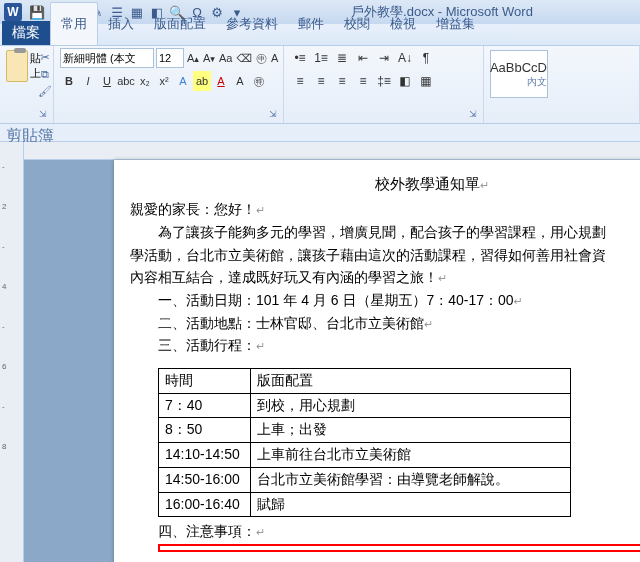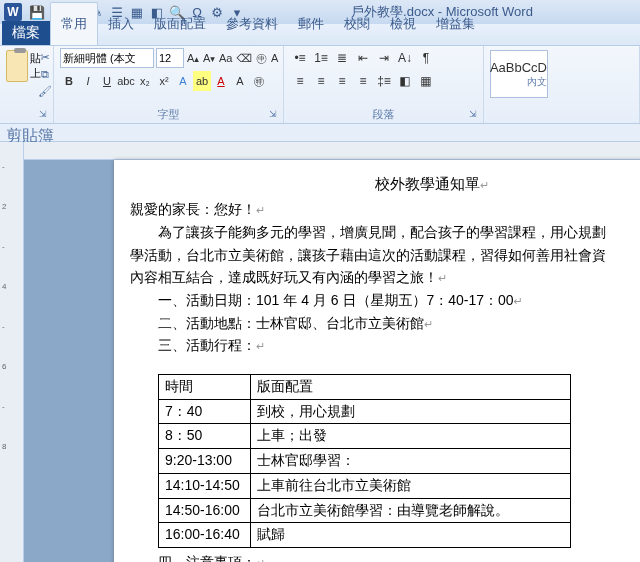--- a/index.html
+++ b/index.html
@@ -38,21 +38,21 @@
 .style-prev .nm{color:#5a7aa8;font-size:10px;margin-top:0}
 .clip-status{height:18px;background:#e6eef9;border-bottom:1px solid #b7cde8;font-size:16px;color:#5a7aa8;padding:2px 6px}
 .doc-area{display:flex;height:420px;background:#8ca8c8}
 .vruler{width:24px;background:#e9eef5;border-right:1px solid #b7cde8;position:relative}
 .page-wrap{flex:1;overflow:hidden;position:relative}
 .hruler{height:18px;background:#e9eef5;border-bottom:1px solid #b7cde8}
 .page{background:#fff;box-shadow:0 0 4px rgba(0,0,0,.3);margin:0 0 0 90px;width:640px;padding:12px 20px 12px 16px;font-size:14px;line-height:1.55;color:#000;font-family:"PMingLiU","MingLiU",serif}
 .doc-title{text-align:center;font-size:15px;margin-bottom:4px}
 .para-text{margin-bottom:1px}
 .indent{text-indent:2em}
-table.sched{border-collapse:collapse;margin-left:2em;margin-top:17px;margin-bottom:4px}
+table.sched{border-collapse:collapse;margin-left:2em;margin-top:11px;margin-bottom:4px}
 table.sched td{border:1px solid #000;padding:1px 6px;font-size:14px}
 table.sched td:first-child{width:92px}
 table.sched td:last-child{width:320px}
 .highlight-box{border:2px solid #ff0000;margin-left:2em;padding:2px 4px}
 .marker{color:#999;font-size:11px}
 .tick{position:absolute;left:2px;font-size:8px;color:#666}
 .expand-arrow{width:12px;height:12px;font-size:9px;color:#5a7aa8;cursor:pointer;position:absolute;bottom:2px;right:2px}
 </style>
 </head>
 <body>
@@ -126,21 +126,20 @@
       <div class="fbtn">x₂</div>
       <div class="fbtn">x²</div>
       <div class="fbtn" style="color:#3b82d6">A</div>
       <div class="fbtn" style="background:#ffff80">ab</div>
       <div class="fbtn" style="color:#c00">
           <u>A</u>
         </div>
       <div class="fbtn">A</div>
       <div class="fbtn">㊕</div>
     </div>
-    <div class="rgroup-label">字型</div>
     <div class="expand-arrow">⇲</div>
   </div>
 
   <div class="rgroup para-group">
     <div class="para-row">
       <div class="pbtn">•≡</div>
       <div class="pbtn">1≡</div>
       <div class="pbtn">≣</div>
       <div class="pbtn">⇤</div>
       <div class="pbtn">⇥</div>
@@ -149,21 +148,20 @@
     </div>
     <div class="para-row">
       <div class="pbtn">≡</div>
       <div class="pbtn">≡</div>
       <div class="pbtn">≡</div>
       <div class="pbtn">≡</div>
       <div class="pbtn">‡≡</div>
       <div class="pbtn">◧</div>
       <div class="pbtn">▦</div>
     </div>
-    <div class="rgroup-label">段落</div>
     <div class="expand-arrow">⇲</div>
   </div>
 
   <div class="rgroup styles-group">
     <div class="style-prev">
       <div class="smp">AaBbCcD</div>
       <div class="nm">內文</div>
     </div>
   </div>
 </div>
@@ -200,24 +198,20 @@
             </tr>
         <tr>
               <td>7：40</td>
               <td>到校，用心規劃</td>
             </tr>
         <tr>
               <td>8：50</td>
               <td>上車；出發</td>
             </tr>
         <tr>
-              <td>9:20-13:00</td>
-              <td>士林官邸學習：</td>
-            </tr>
-        <tr>
               <td>14:10-14:50</td>
               <td>上車前往台北市立美術館</td>
             </tr>
         <tr>
               <td>14:50-16:00</td>
               <td>台北市立美術館學習：由導覽老師解說。</td>
             </tr>
         <tr>
               <td>16:00-16:40</td>
               <td>賦歸</td>

